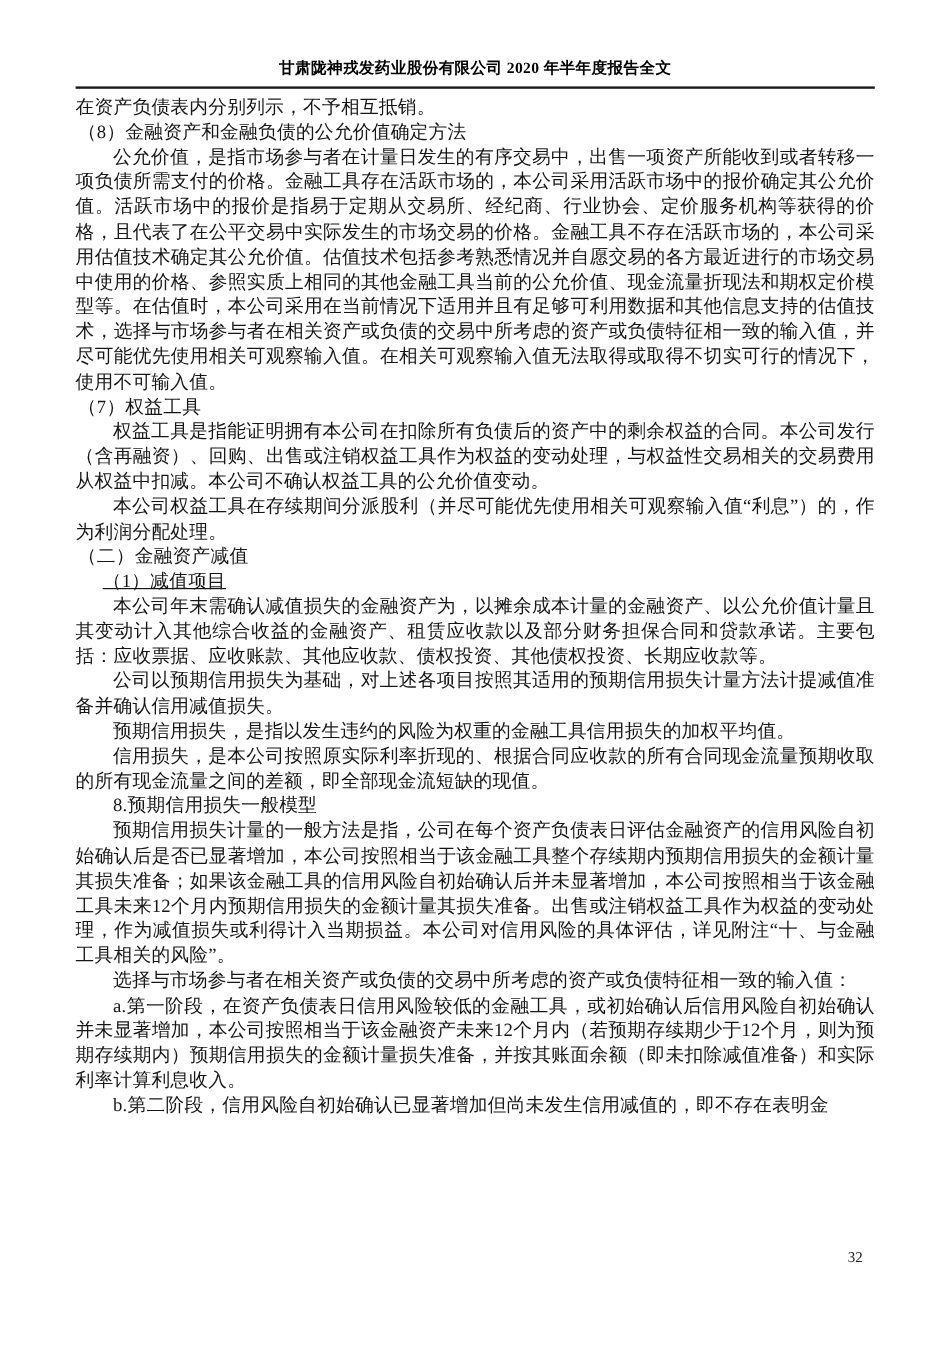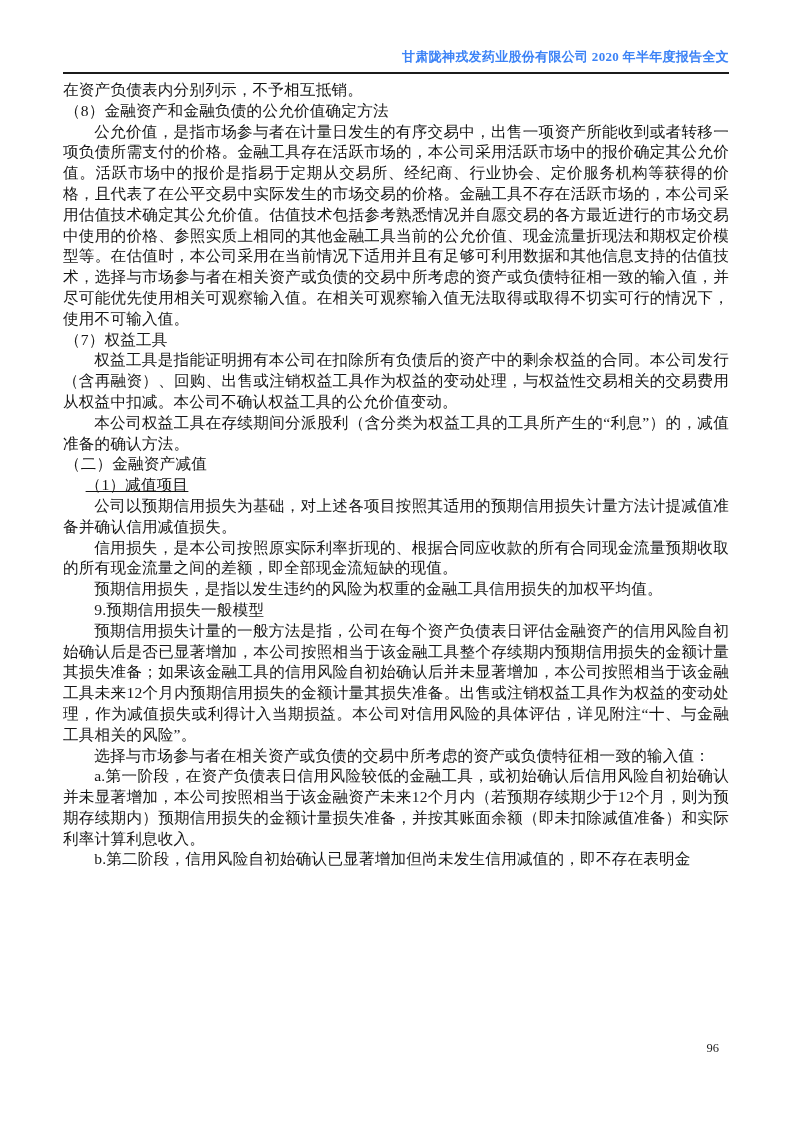--- a/index.html
+++ b/index.html
@@ -12,25 +12,25 @@
     color: #141414;
     overflow: hidden;
   }
   .header {
     position: absolute;
     top: 48px;
     left: 63px;
     width: 666px;
   }
   .header-title {
-    text-align: right;
+    text-align: center;
     font-size: 13px;
     letter-spacing: 0.3px;
     font-weight: 600;
-    color: #3b82f6;
+    color: #000000;
   }
   .header-rule {
     margin-top: 6px;
     height: 0;
     border-top: 2px solid #1b1b1b;
   }
   .content {
     position: absolute;
     top: 80px;
     left: 63px;
@@ -97,34 +97,35 @@
     <div class="header-title">甘肃陇神戎发药业股份有限公司 2020 年半年度报告全文</div>
     <div class="header-rule"></div>
   </div>
 
   <div class="content" id="paragraphs">
       <p class="plain">在资产负债表内分别列示，不予相互抵销。</p>
       <p class="heading">（8）金融资产和金融负债的公允价值确定方法</p>
       <p class="indent">公允价值，是指市场参与者在计量日发生的有序交易中，出售一项资产所能收到或者转移一项负债所需支付的价格。金融工具存在活跃市场的，本公司采用活跃市场中的报价确定其公允价值。活跃市场中的报价是指易于定期从交易所、经纪商、行业协会、定价服务机构等获得的价格，且代表了在公平交易中实际发生的市场交易的价格。金融工具不存在活跃市场的，本公司采用估值技术确定其公允价值。估值技术包括参考熟悉情况并自愿交易的各方最近进行的市场交易中使用的价格、参照实质上相同的其他金融工具当前的公允价值、现金流量折现法和期权定价模型等。在估值时，本公司采用在当前情况下适用并且有足够可利用数据和其他信息支持的估值技术，选择与市场参与者在相关资产或负债的交易中所考虑的资产或负债特征相一致的输入值，并尽可能优先使用相关可观察输入值。在相关可观察输入值无法取得或取得不切实可行的情况下，使用不可输入值。</p>
       <p class="heading">（7）权益工具</p>
       <p class="indent">权益工具是指能证明拥有本公司在扣除所有负债后的资产中的剩余权益的合同。本公司发行（含再融资）、回购、出售或注销权益工具作为权益的变动处理，与权益性交易相关的交易费用从权益中扣减。本公司不确认权益工具的公允价值变动。</p>
-      <p class="indent">本公司权益工具在存续期间分派股利（含分类为权益工具的工具所产生的“利息”）的，减值准备的确认方法。</p>
+      <p class="indent">本公司权益工具在存续期间分派股利（并尽可能优先使用相关可观察输入值“利息”）的，作为利润分配处理。</p>
       <p class="heading">（二）金融资产减值</p>
       <p class="sub">（1）减值项目</p>
+      <p class="indent">本公司年末需确认减值损失的金融资产为，以摊余成本计量的金融资产、以公允价值计量且其变动计入其他综合收益的金融资产、租赁应收款以及部分财务担保合同和贷款承诺。主要包括：应收票据、应收账款、其他应收款、债权投资、其他债权投资、长期应收款等。</p>
       <p class="indent">公司以预期信用损失为基础，对上述各项目按照其适用的预期信用损失计量方法计提减值准备并确认信用减值损失。</p>
+      <p class="indent">预期信用损失，是指以发生违约的风险为权重的金融工具信用损失的加权平均值。</p>
       <p class="indent">信用损失，是本公司按照原实际利率折现的、根据合同应收款的所有合同现金流量预期收取的所有现金流量之间的差额，即全部现金流短缺的现值。</p>
-      <p class="indent">预期信用损失，是指以发生违约的风险为权重的金融工具信用损失的加权平均值。</p>
-      <p class="indent">9.预期信用损失一般模型</p>
+      <p class="indent">8.预期信用损失一般模型</p>
       <p class="indent">预期信用损失计量的一般方法是指，公司在每个资产负债表日评估金融资产的信用风险自初始确认后是否已显著增加，本公司按照相当于该金融工具整个存续期内预期信用损失的金额计量其损失准备；如果该金融工具的信用风险自初始确认后并未显著增加，本公司按照相当于该金融工具未来12个月内预期信用损失的金额计量其损失准备。出售或注销权益工具作为权益的变动处理，作为减值损失或利得计入当期损益。本公司对信用风险的具体评估，详见附注“十、与金融工具相关的风险”。</p>
       <p class="indent">选择与市场参与者在相关资产或负债的交易中所考虑的资产或负债特征相一致的输入值：</p>
       <p class="indent">a.第一阶段，在资产负债表日信用风险较低的金融工具，或初始确认后信用风险自初始确认并未显著增加，本公司按照相当于该金融资产未来12个月内（若预期存续期少于12个月，则为预期存续期内）预期信用损失的金额计量损失准备，并按其账面余额（即未扣除减值准备）和实际利率计算利息收入。</p>
       <p class="indent">b.第二阶段，信用风险自初始确认已显著增加但尚未发生信用减值的，即不存在表明金</p>
     </div>
 
-  <div class="page-number">96</div>
+  <div class="page-number">32</div>
 
   <div class="logo">
     <div class="logo-brand-row">
       <span class="logo-brand">cninf</span>
       <span class="logo-icon">
         <svg width="21" height="18" viewBox="0 0 21 18" xmlns="http://www.w3.org/2000/svg">
           <path d="M2.2 5.2 Q8.5 -0.5 16.5 0.8 Q19.5 1.4 20.4 3.6 Q14.0 1.2 6.8 4.6 Z" fill="#a0a0a0"></path>
           <path d="M1.2 9.6 Q7.5 4.4 16.0 5.6 Q12.5 8.4 4.6 10.2 Z" fill="#a0a0a0"></path>
           <path d="M4.4 14.4 Q9.0 10.2 14.6 10.0 Q11.5 14.0 4.4 14.4 Z" fill="#a0a0a0"></path>
         </svg>

